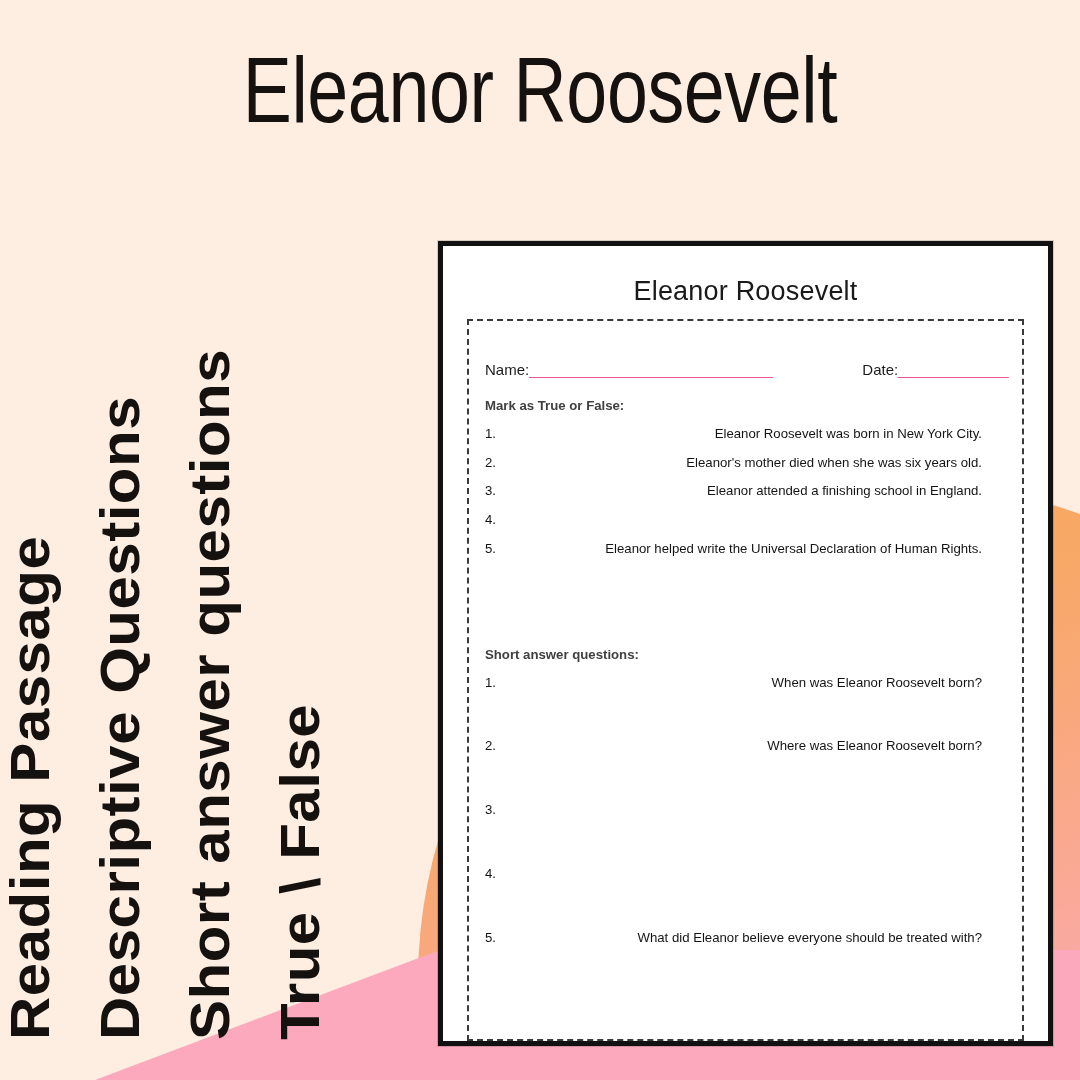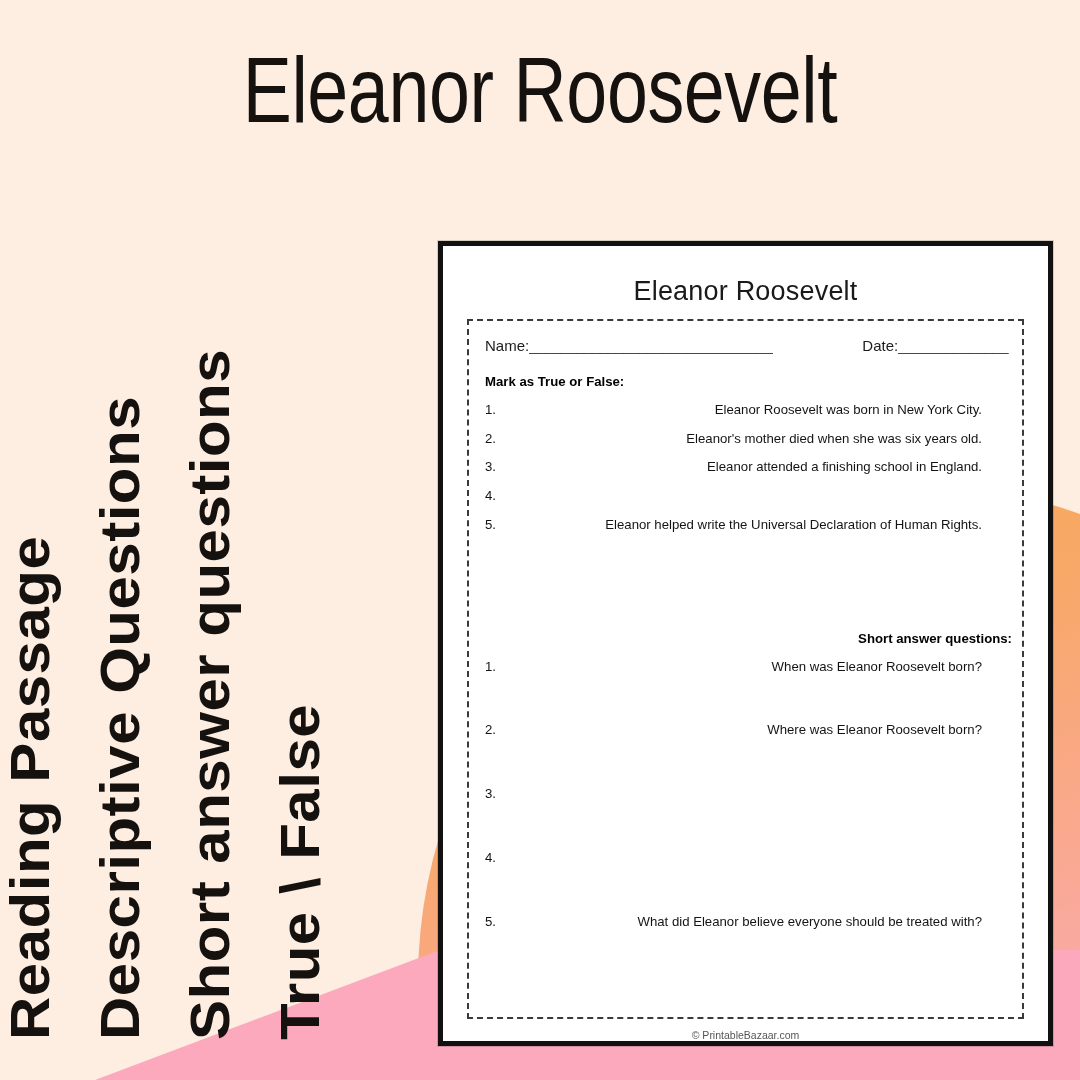--- a/index.html
+++ b/index.html
@@ -96,32 +96,33 @@
     align-items:flex-start;
     font-size:14.5px;
     color:#1c1c1c;
     padding:0 4px 0 6px;
     margin-bottom:20px;
   }
   .nd-field{display:flex;align-items:baseline;white-space:nowrap;}
   .nd-label{font-size:15px;}
   .nd-blank{
     letter-spacing:-0.5px;
-    color:#4c1d95;
+    color:#ec4899;
     font-size:15px;
+    margin-top:24px;
   }
   .nd-spacer{flex:1;}
 
   .section-head{
     font-size:13.2px;
     font-weight:700;
-    color:#000000;
+    color:#404040;
     margin:4px 0 12px 6px;
   }
-  .section-head.second{margin-top:8px;text-align:right;}
+  .section-head.second{margin-top:0;}
 
   ol.qlist{
     list-style:none;
     margin:0;padding:0 6px 0 6px;
   }
   ol.qlist li{
     display:flex;
     font-size:13.2px;
     color:#141414;
     line-height:1.42;
@@ -221,16 +222,15 @@
           <span class="num">4.</span>
         </li>
         <li>
           <span class="num">5.</span>
           <span class="txt">What did Eleanor believe everyone should be treated with?</span>
         </li>
       </ol>
 
     </div>
 
-    <div class="footer-credit">© PrintableBazaar.com</div>
 
   </div>
 </div>
 
 </body></html>

